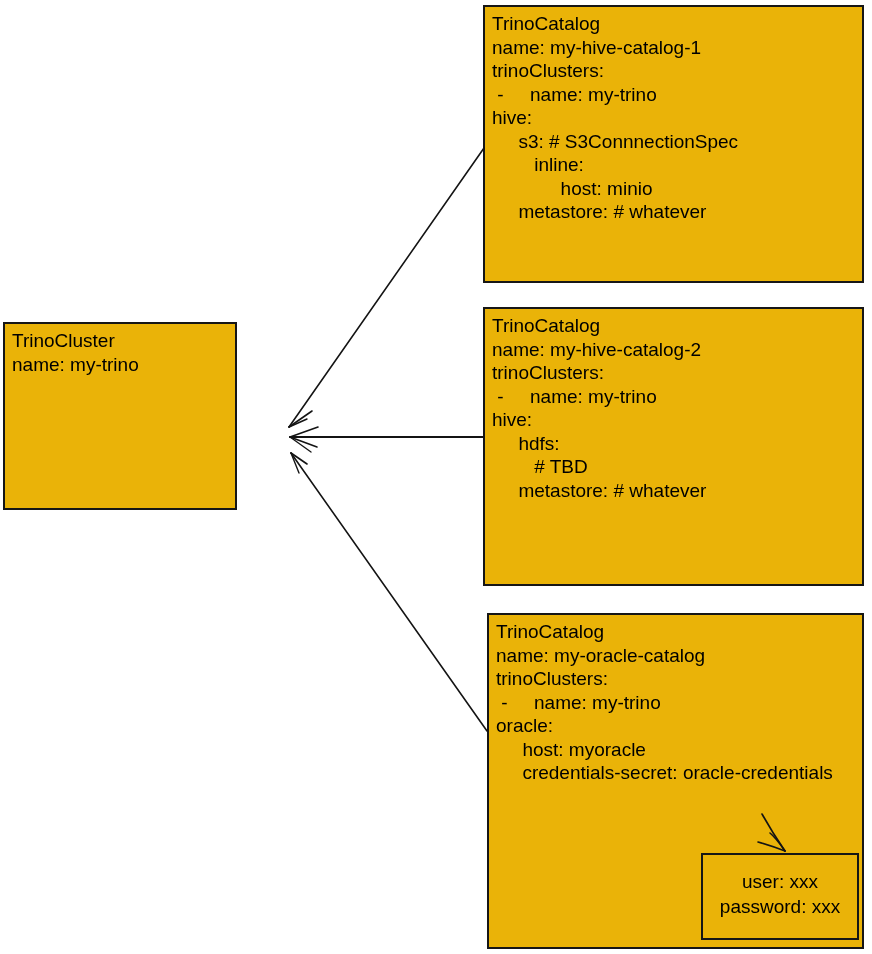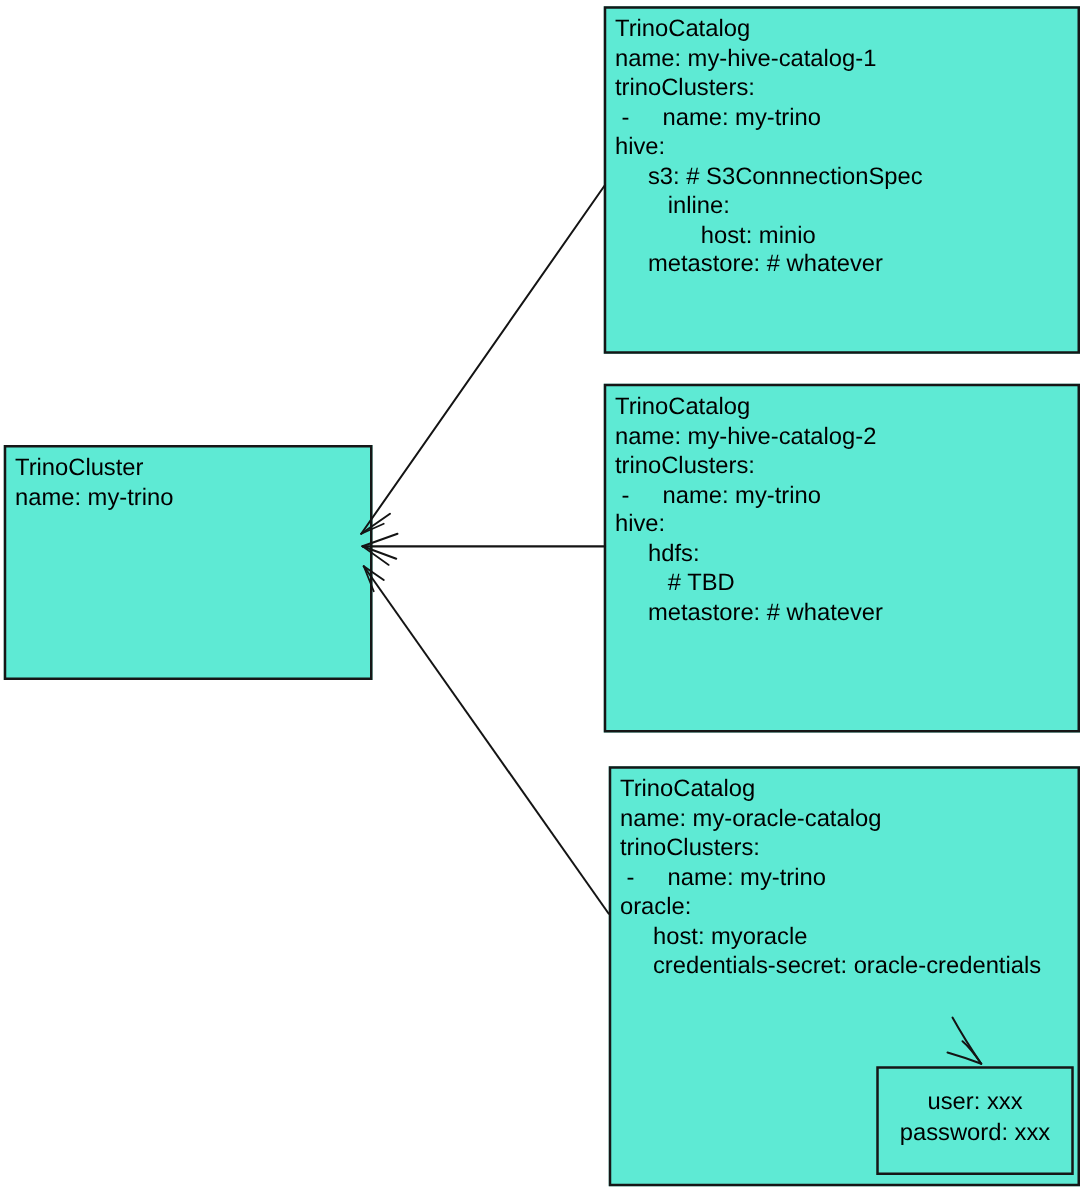--- a/index.html
+++ b/index.html
@@ -13,31 +13,31 @@
     height: 954px;
     background: #ffffff;
     font-family: "Liberation Sans", "DejaVu Sans", sans-serif;
     color: #000000;
     overflow: hidden;
   }
   .node {
     position: absolute;
     box-sizing: border-box;
     border: 2px solid #161616;
-    background: #5eead4;
+    background: #eab308;
     z-index: 2;
   }
   .node-text {
     white-space: pre;
     font-size: 19px;
     line-height: 23.5px;
     color: #000000;
     padding: 5px 7px;
   }
-  .node-cluster   { left: 3px;   top: 356px; width: 295px; height: 188px; }
+  .node-cluster   { left: 3px;   top: 322px; width: 234px; height: 188px; }
   .node-catalog1  { left: 483px; top: 5px;   width: 381px; height: 278px; }
   .node-catalog2  { left: 483px; top: 307px; width: 381px; height: 279px; }
   .node-catalog3  { left: 487px; top: 613px; width: 377px; height: 336px; }
   .node-secret    { left: 701px; top: 853px; width: 158px; height: 87px; }
   .node-secret .node-text {
     text-align: center;
     white-space: pre;
     padding-top: 14px;
     line-height: 25px;
   }

